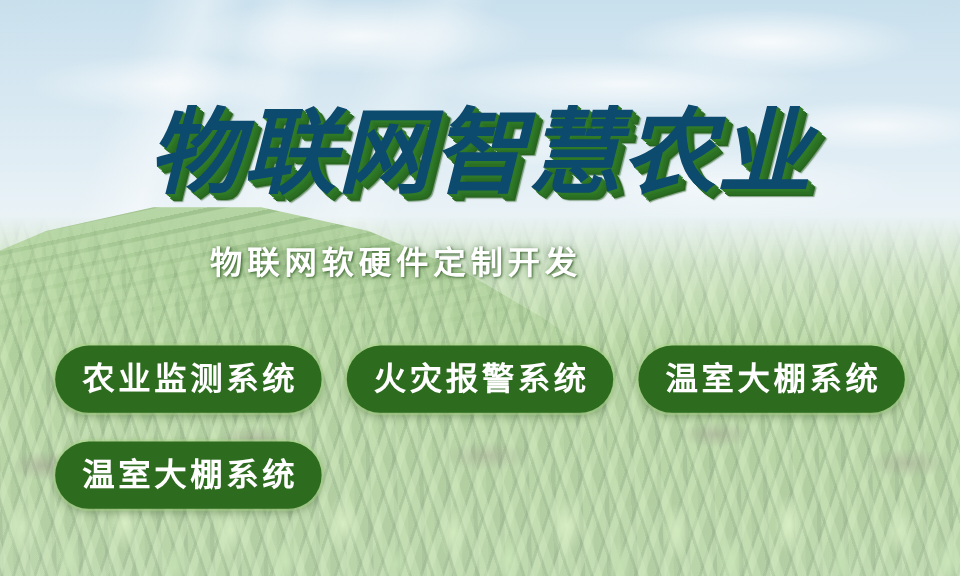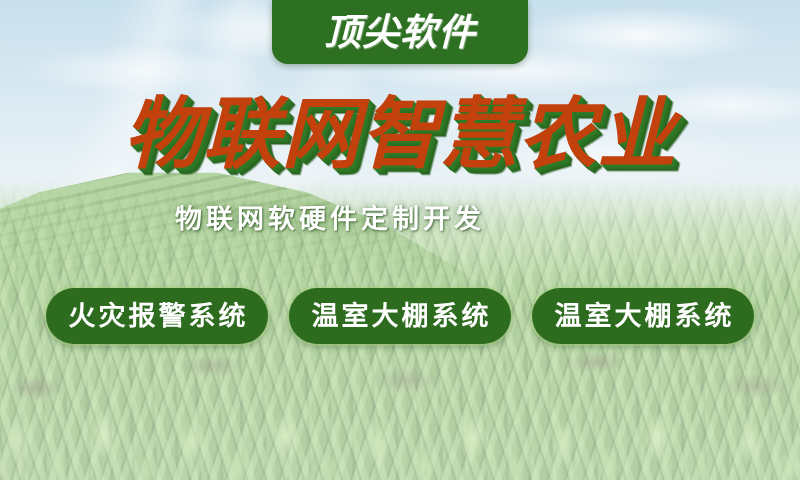--- a/index.html
+++ b/index.html
@@ -189,35 +189,36 @@
   
   .headline {
     position: absolute;
     top: 95px;
     left: 0;
     width: 800px;
     text-align: center;
   }
   .headline-text {
     display: inline-block;
-    color: #c2410c;
+    color: #0c4a6e;
     font-size: 78px;
     font-weight: bold;
     font-style: italic;
     line-height: 1;
     letter-spacing: 1px;
     white-space: nowrap;
     text-shadow:
        1px 1px 0 #2f7a27,
        2px 2px 0 #2f7a27,
        3px 3px 0 #2d7525,
        4px 4px 0 #2b7023,
        5px 5px 0 #296b21,
        6px 6px 0 #27661f,
        7px 7px 1px rgba(30,80,20,.55);
+    font-family: Liberation Mono, monospace;
   }
 
   
   .subtitle {
     position: absolute;
     top: 206px;
     left: 0;
     width: 660px;
     text-align: center;
   }
@@ -276,33 +277,33 @@
   <div class="bg-rays"></div>
   <div class="bg-hill"></div>
   <div class="bg-hill-rows"></div>
   <div class="bg-foliage"></div>
   <div class="bg-soil"></div>
   <div class="bg-wash"></div>
   <div class="bg-vignette"></div>
 
   <div class="content">
 
-    <div class="brand-badge">
-      <span class="brand-badge-text">顶尖软件</span>
-    </div>
 
     <div class="headline">
       <span class="headline-text">物联网智慧农业</span>
     </div>
 
     <div class="subtitle">
       <span class="subtitle-text">物联网软硬件定制开发</span>
     </div>
 
     <div class="pill-grid">
+      <div class="pill">
+        <span class="pill-label">农业监测系统</span>
+      </div>
       <div class="pill">
         <span class="pill-label">火灾报警系统</span>
       </div>
       <div class="pill">
         <span class="pill-label">温室大棚系统</span>
       </div>
       <div class="pill">
         <span class="pill-label">温室大棚系统</span>
       </div>
     </div>

